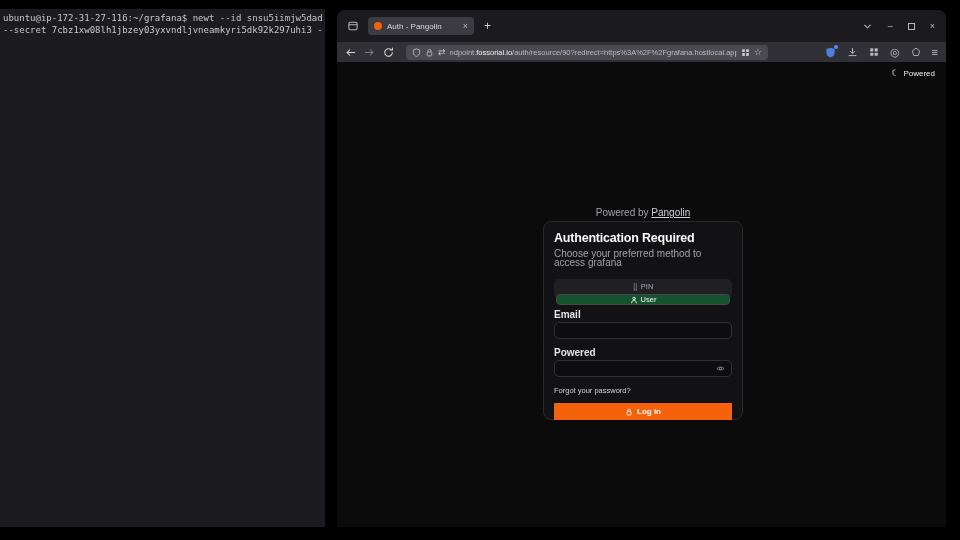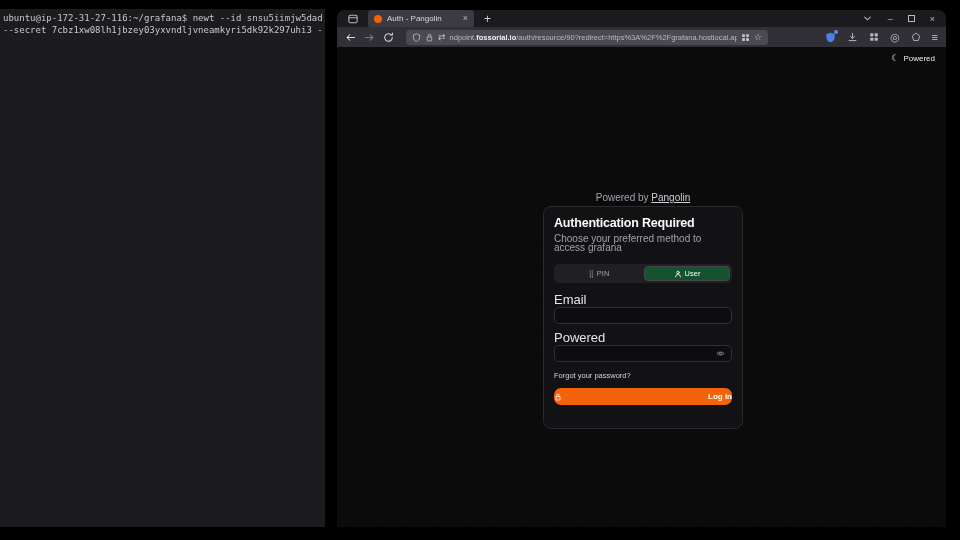--- a/index.html
+++ b/index.html
@@ -12,76 +12,76 @@
   .tline { font-family:"DejaVu Sans Mono", monospace; font-size:9px; line-height:11.5px;
            color:#c9c9cb; white-space:pre; overflow:hidden; }
   .cursor { display:inline-block; width:5px; height:9px; border:1px solid #c9c9cb;
             vertical-align:-1px; margin-left:1px; }
 
   
   .browser { position:absolute; left:337px; top:10px; width:609px; height:517px;
              background:#0b0b0c; border-radius:8px 8px 0 0; overflow:hidden;
              display:flex; flex-direction:column; }
 
-  .tabbar { height:17px; background:#1b1a1f; display:flex; align-items:center; flex-shrink:0; }
+  .tabbar { height:32px; background:#1b1a1f; display:flex; align-items:center; flex-shrink:0; }
   .icon-btn { display:flex; align-items:center; justify-content:center; color:#b8b8bf; }
   .ffview { margin-left:10px; }
   .tab { margin-left:9px; width:106px; height:18px; background:#3c3b42; border-radius:4px;
          display:flex; align-items:center; padding:0 6px; color:#d7d7db; font-size:8px; }
   .favicon { width:8px; height:8px; border-radius:50%; background:#f4620c; margin-right:5px; flex-shrink:0; }
   .tab-title { flex:1; white-space:nowrap; overflow:hidden; }
   .tab-close { color:#b5b5bc; font-size:9px; line-height:1; }
   .newtab { color:#cfcfd4; font-size:12px; margin-left:10px; }
   .win-controls { margin-left:auto; display:flex; align-items:center; gap:15px;
                   margin-right:11px; color:#b8b8bf; font-size:9px; }
   .max-box { width:7px; height:7px; border:1px solid #b8b8bf; display:inline-block; }
 
   .toolbar { height:20px; background:#313036; display:flex; align-items:center;
              flex-shrink:0; padding:0 8px; gap:8px; }
   .nav-fwd { opacity:.45; }
   .urlbar { margin-left:4px; width:362px; height:15px; background:#4b4a51; border-radius:4px;
             display:flex; align-items:center; padding:0 6px; gap:4px; color:#c4c4ca; font-size:7.5px; }
   .url-text { white-space:nowrap; overflow:hidden; flex:1; color:#b9b9c0; }
-  .u-domain { color:#f0f0f3; font-weight:bold;text-align:center; }
+  .u-domain { color:#f0f0f3; font-weight:normal;text-align:center; }
   .glyph { font-size:9px; line-height:1; }
   .toolbar-right { margin-left:auto; display:flex; align-items:center; gap:11px; color:#c9c9cf; }
   .ext-badge { position:relative; display:flex; }
   .ext-badge .badge { position:absolute; right:-2px; top:-2px; width:4px; height:4px;
                       border-radius:50%; background:#5a8df0; }
 
   
   .page { flex:1; position:relative; background:#0b0b0c;
           background-image:radial-gradient(rgba(255,255,255,0.05) 0.6px, transparent 0.7px);
           background-size:11px 11px; }
   .theme-toggle { position:absolute; right:11px; top:7px; display:flex; align-items:center;
                   gap:4px; color:#ececee; font-size:8px; }
   .auth-col { position:absolute; left:206px; top:0; width:200px; }
   .powered { position:absolute; top:145px; width:100%; text-align:center;
              font-size:10px; color:#a1a1aa; }
   .powered a { color:#cfcfd3; text-decoration:underline; }
-  .card { position:absolute; top:159px; left:0; width:200px; height:223px;
+  .card { position:absolute; top:159px; left:0; width:200px; height:199px;
           background:#121214; border:1px solid #29292e; border-radius:8px; padding:10px; }
   .card-title { font-size:12.5px; font-weight:bold; color:#fafafa; letter-spacing:-0.2px; line-height:13px; }
   .card-sub { margin-top:4px; font-size:10px; color:#a1a1aa; line-height:9px; }
   .tablist { margin-top:12px; height:19px; background:#202024; border-radius:5px;
-             padding:2px; display:flex; gap:2px; }
+             padding:2px; display:flex; gap:2px;flex-direction:column; }
   .tab-btn { flex:1; display:flex; align-items:center; justify-content:center; gap:3px;
              border-radius:4px; border:1px solid transparent; font-size:7.5px; color:#a1a1aa; }
   .tab-btn.active { background:#14532d; border-color:#46464e; color:#fafafa; }
   .dialpad { font-size:7px; line-height:1; }
-  .field-label { margin-top:12px; font-size:13px; font-weight:normal; color:#e4e4e7; line-height:9px; }
+  .field-label { margin-top:12px; font-size:10px; font-weight:bold; color:#e4e4e7; line-height:9px; }
   .pw-label { margin-top:9px; }
   .input-wrap { margin-top:3px; height:17px; background:#0d0d10; border:1px solid #303036;
                 border-radius:5px; display:flex; align-items:center; padding:0 6px; }
   .input-wrap input { flex:1; background:transparent; border:none; outline:none;
                       color:#e4e4e7; font-size:8px; min-width:0; }
   .eye { color:#9a9aa2; display:flex; }
   .forgot { margin-top:9px; text-align:left; font-size:7.5px; color:#d4d4d8; line-height:9px; }
-  .login-btn { margin-top:8px; height:17px; border-radius:7px; display:flex; align-items:center;
-               justify-content:space-between; gap:4px; color:#fff; font-size:8px; font-weight:bold;
+  .login-btn { margin-top:8px; height:17px; border-radius:0; display:flex; align-items:center;
+               justify-content:center; gap:4px; color:#fff; font-size:8px; font-weight:bold;
                background:#f4620c; border:none; width:100%; }
   svg { display:block; }
 </style>
 </head>
 <body>
 
 <div class="terminal">
   <div class="tline">ubuntu@ip-172-31-27-116:~/grafana$ newt --id snsu5iimjw5dadv</div>
   <div class="tline">--secret 7cbz1xw08lh1jbzey03yxvndljvneamkyri5dk92k297uhi3 --e</div>
 </div>

